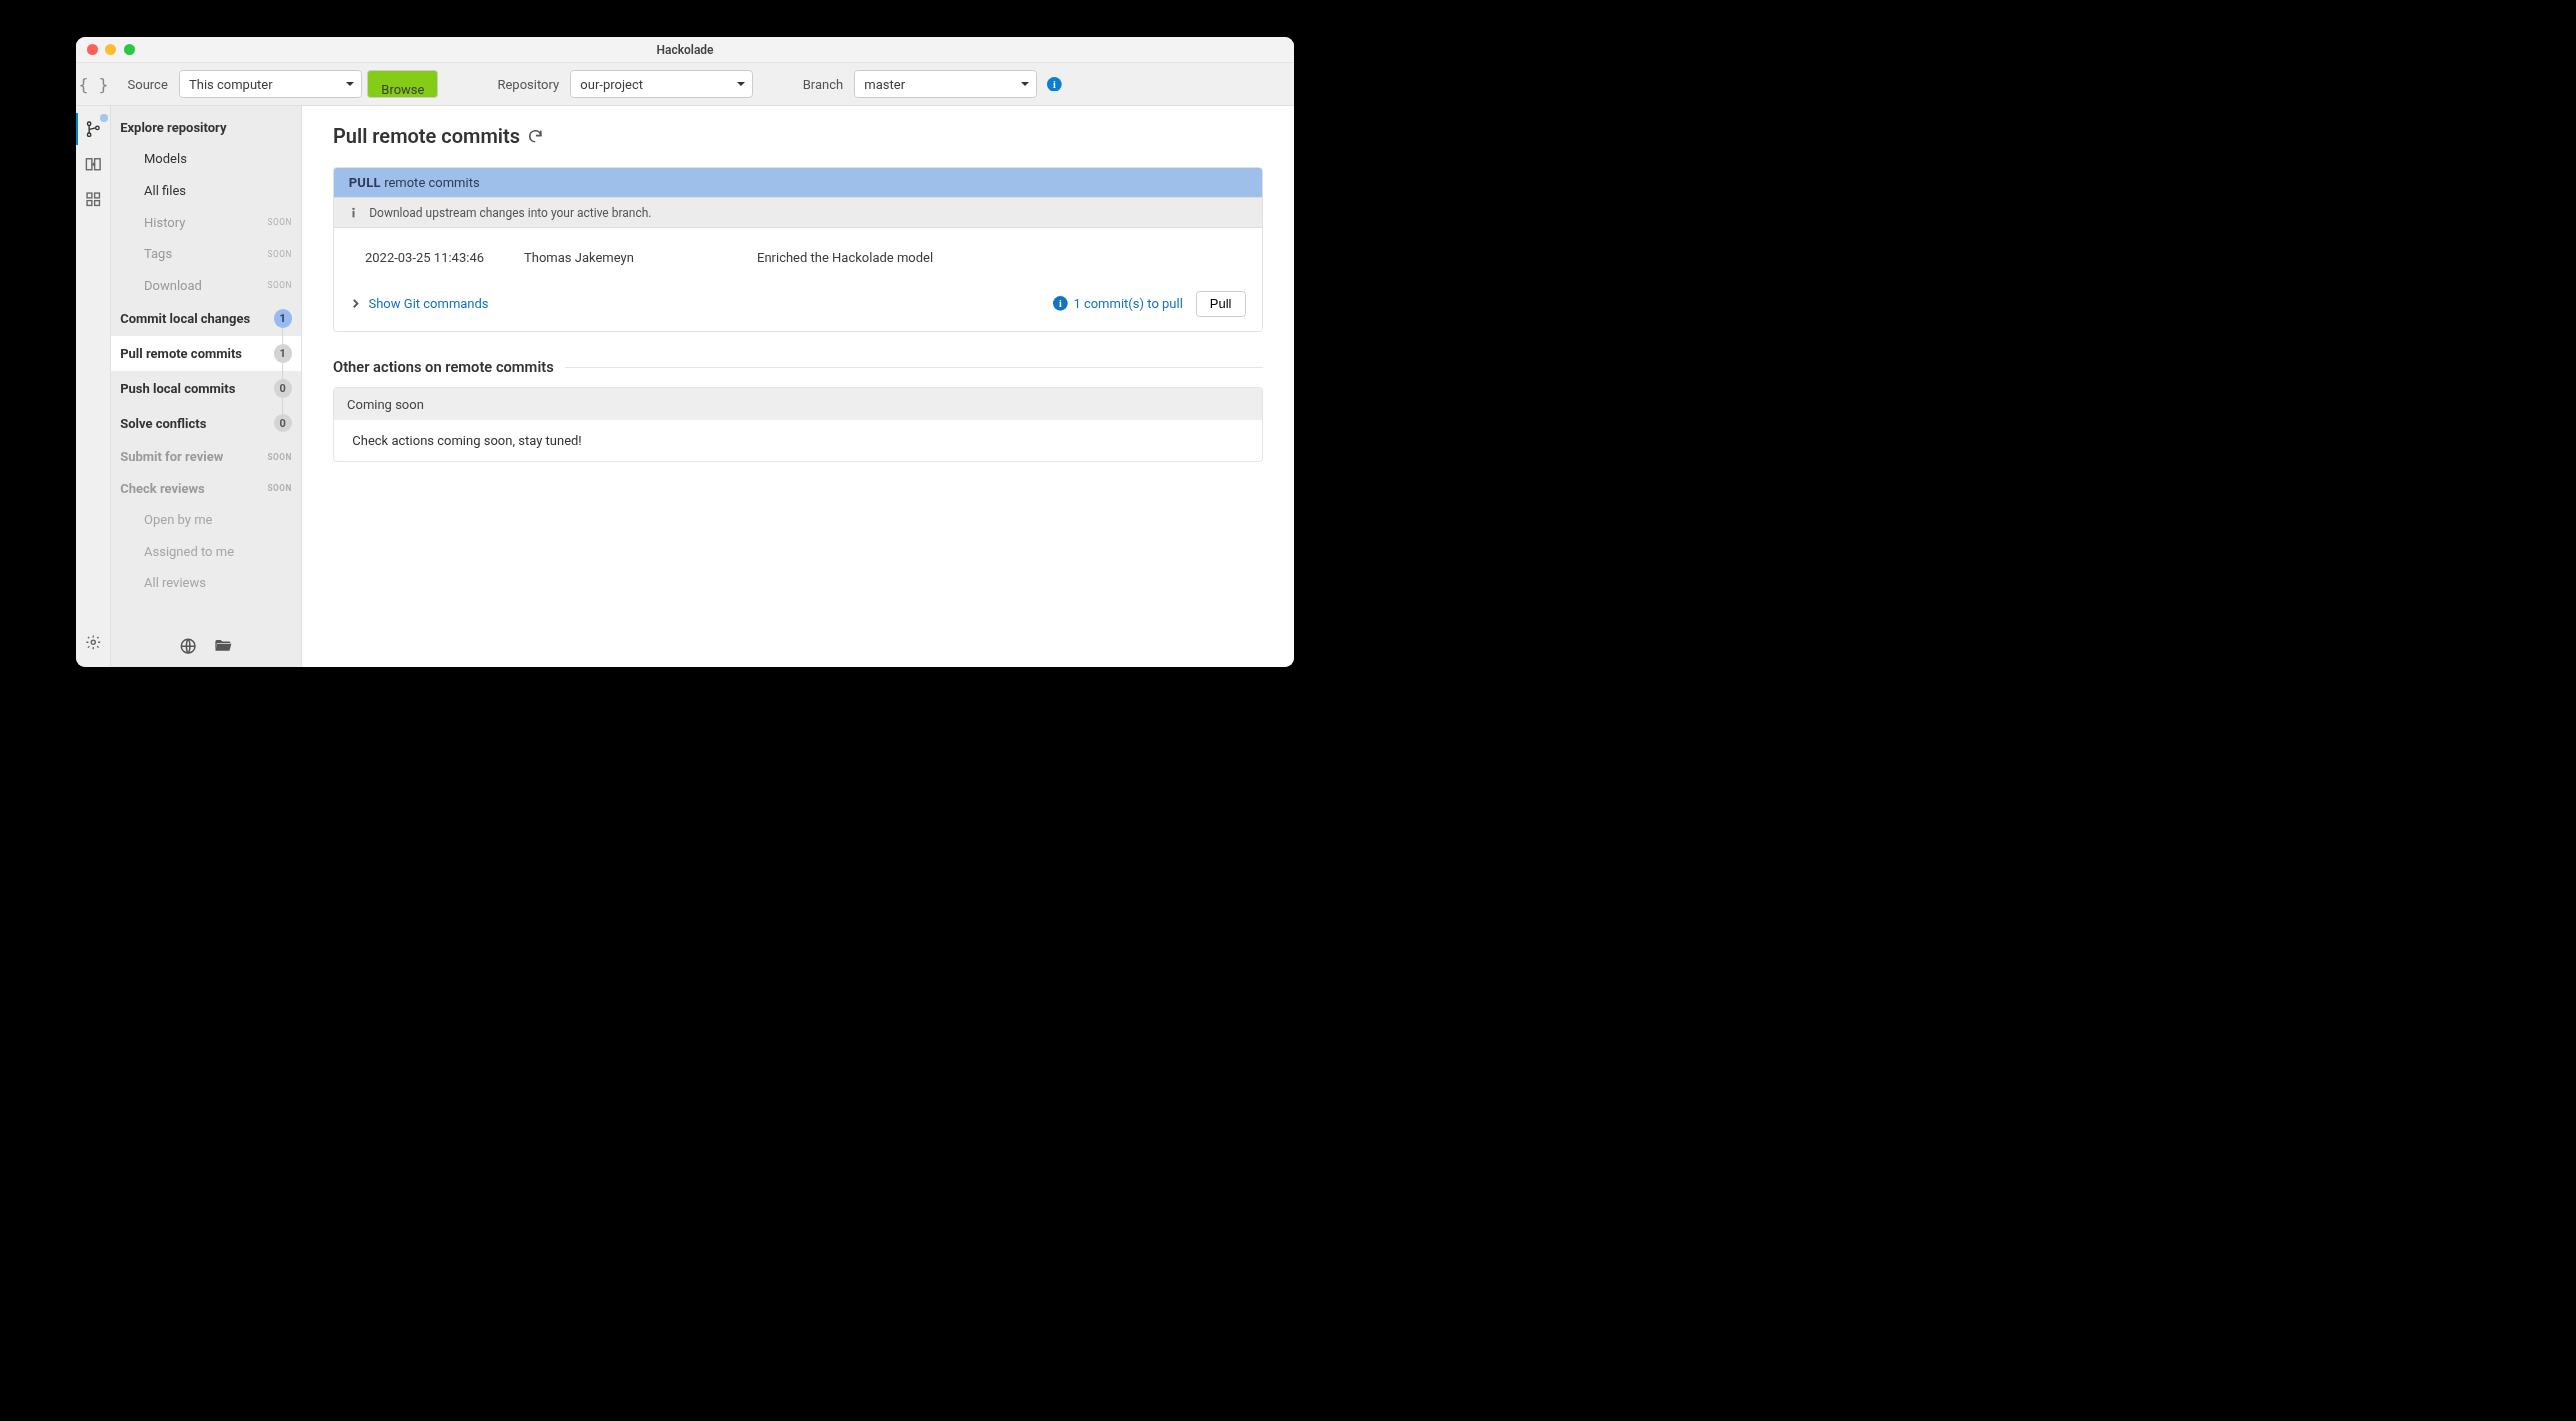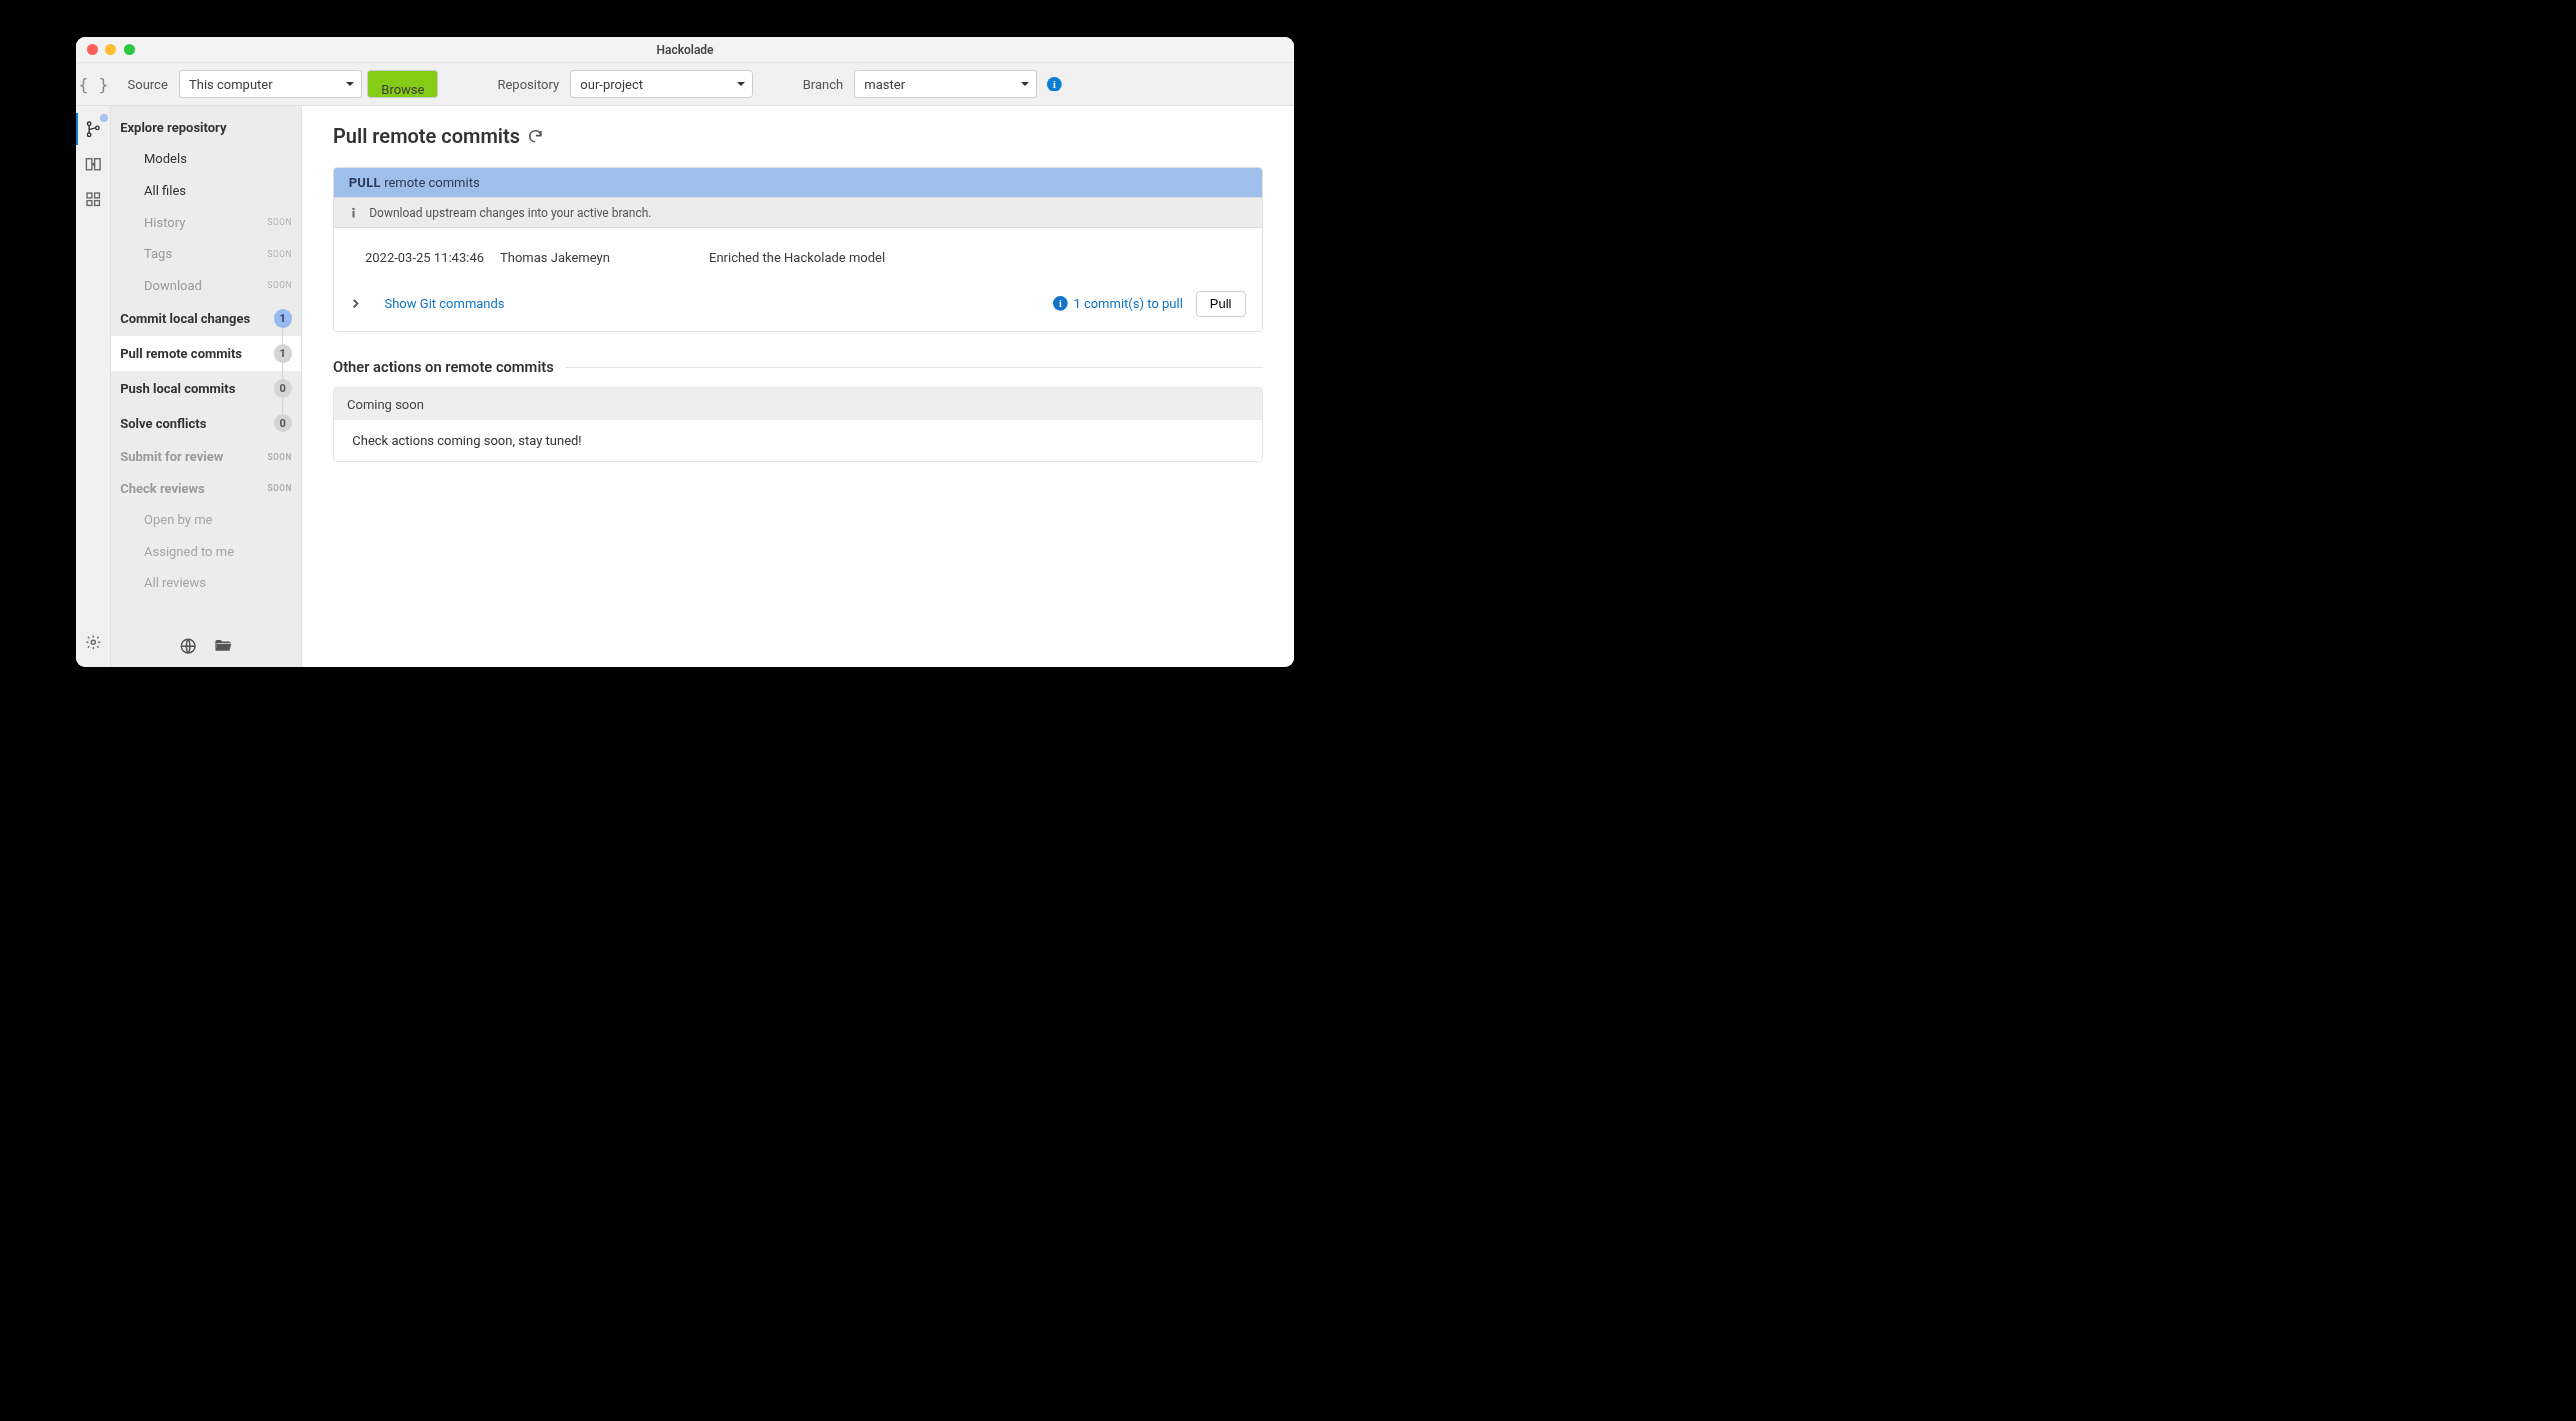--- a/index.html
+++ b/index.html
@@ -268,32 +268,32 @@
     align-items:center;
     gap:9.2px;
     border-top:0.9px solid #dedede;
     border-bottom:0.9px solid #dedede;
   }
   .panel-body {
     background:#fff;
   }
   .commit-row {
     display:flex;
-    gap:16px;
+    gap:40px;
     padding:22px 31px 14.7px;
     font-size:13px;
     color:#3b3b3b;
   }
   .commit-row .c-date { width:119px; }
   .commit-row .c-author { width:193px; }
   .panel-footer {
     display:flex;
     align-items:center;
     padding:11px 16.5px 14.7px;
-    gap:23px;
+    gap:7px;
   }
   .link {
     color:#1273c6;
     cursor:pointer;
     font-size:13px;
   }
   .chev {
     color:#555;
     margin-right:1.8px;
   }

